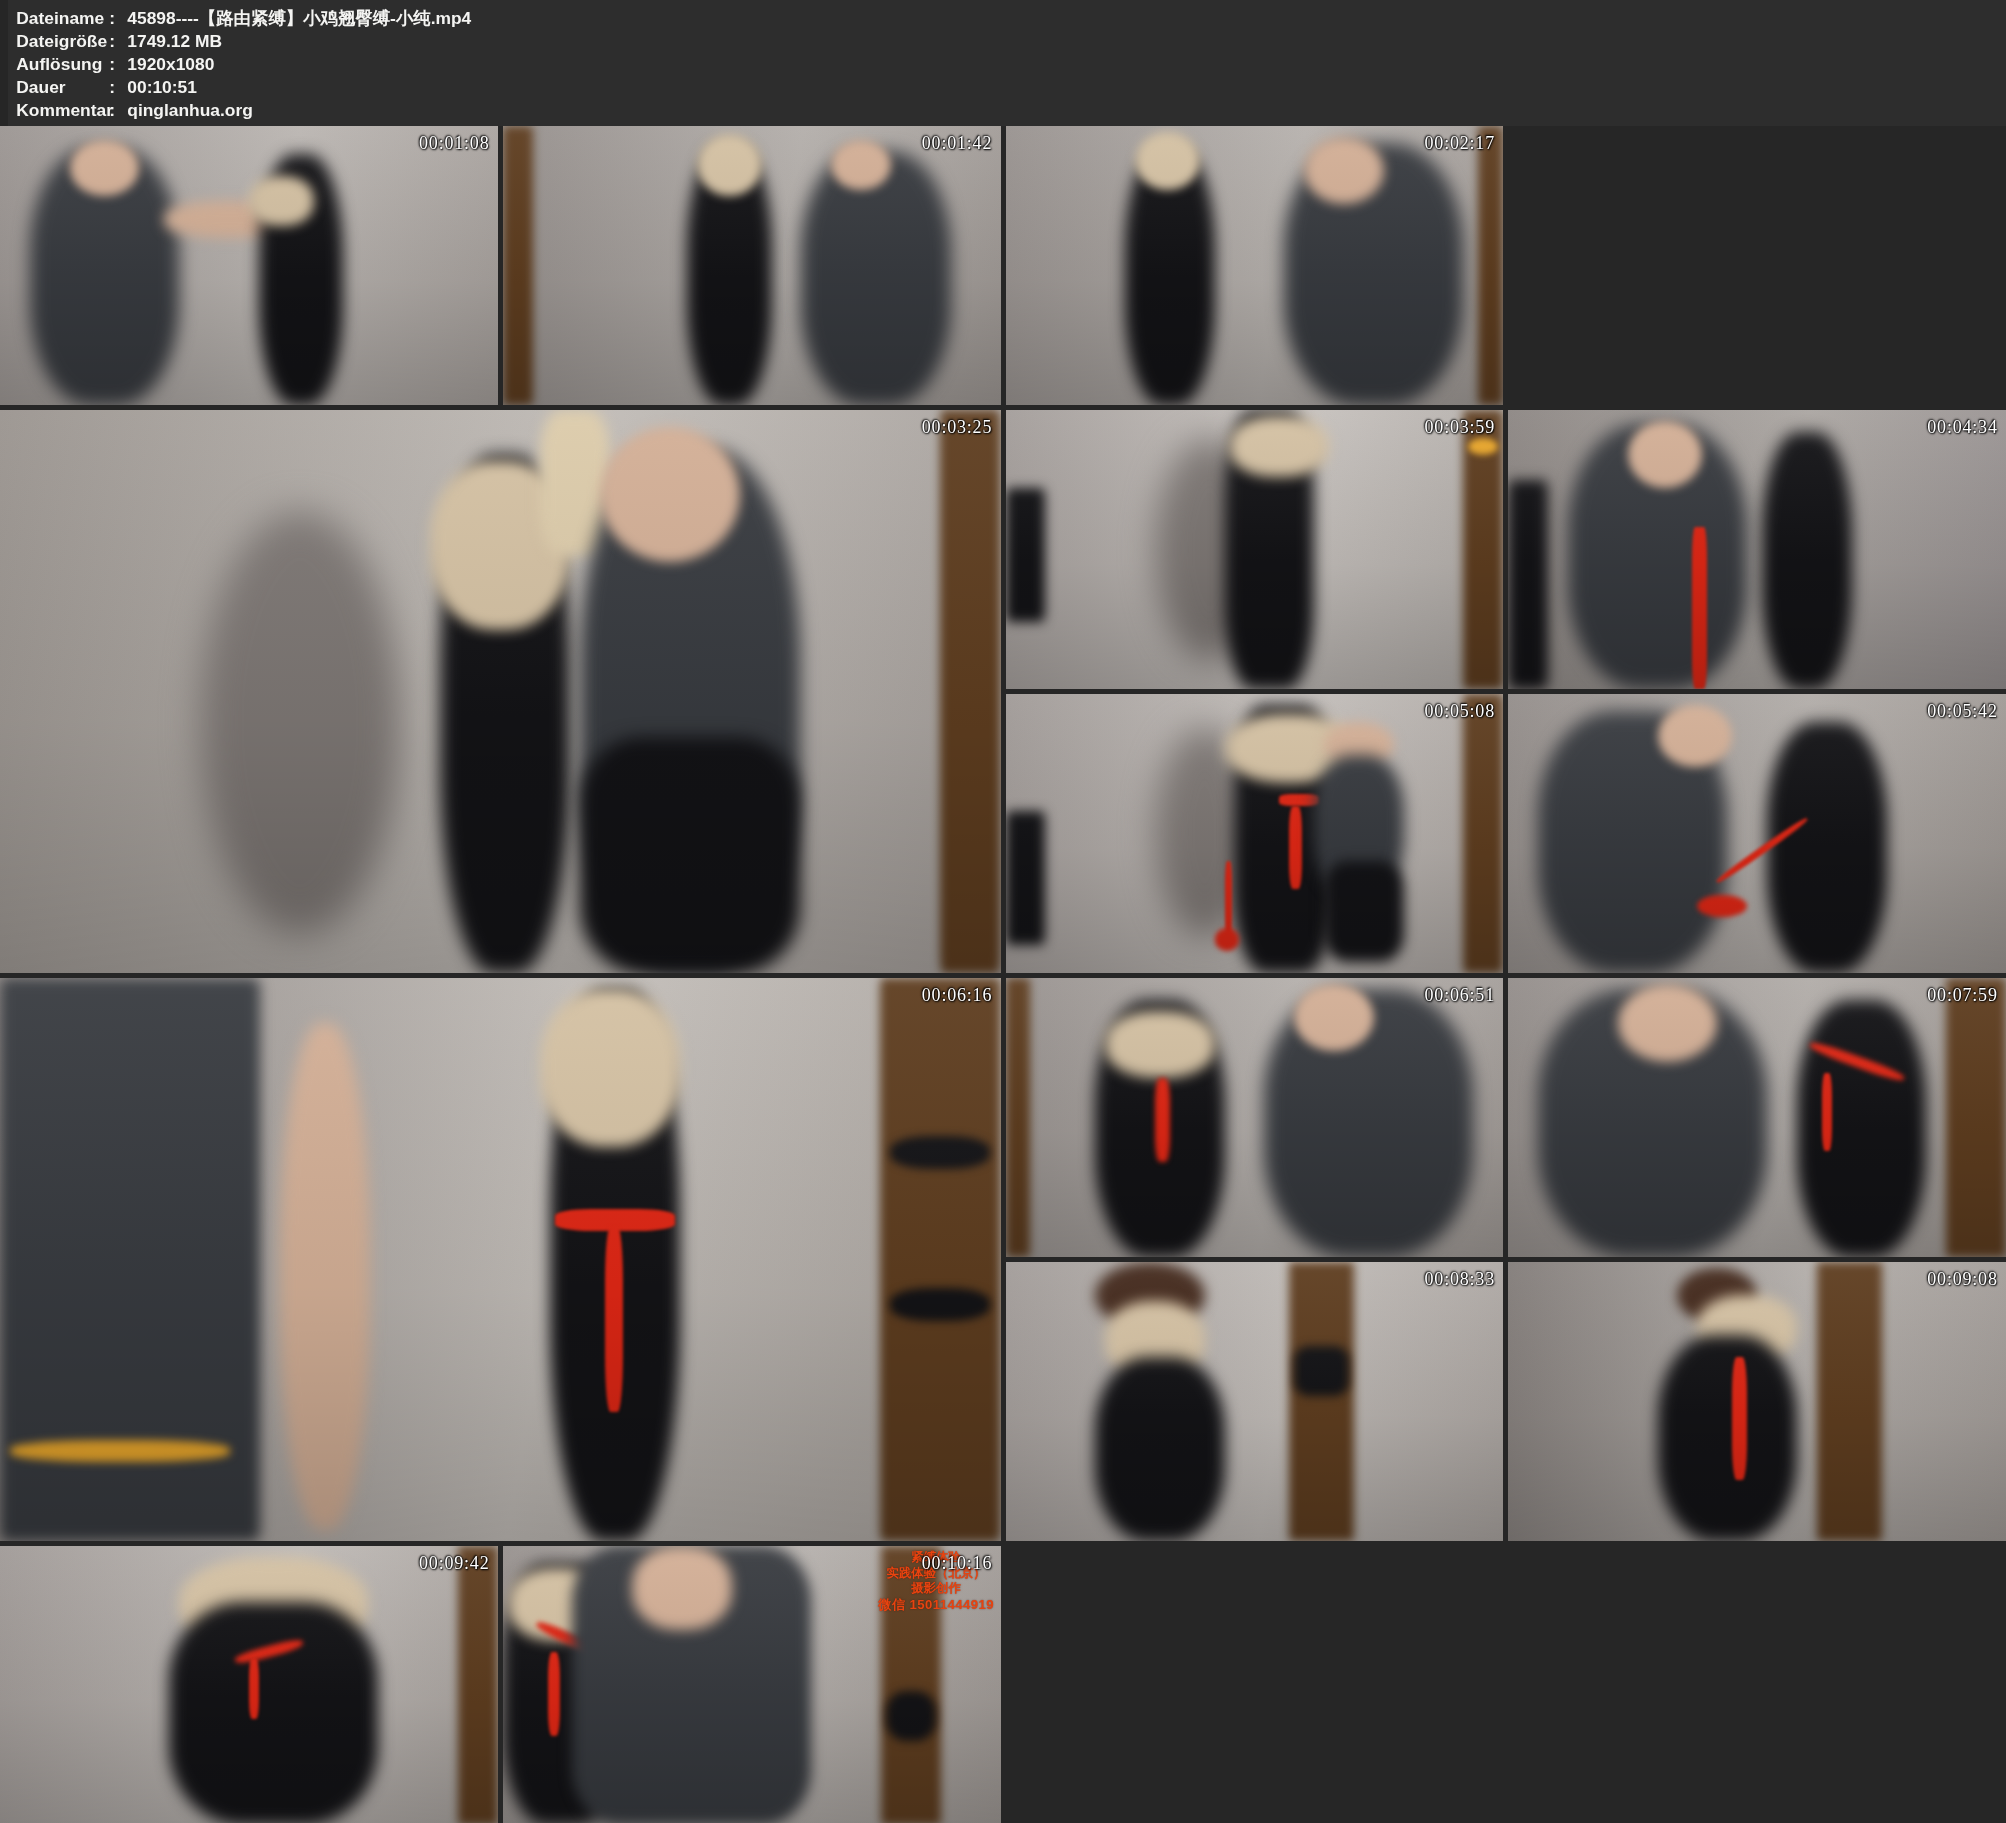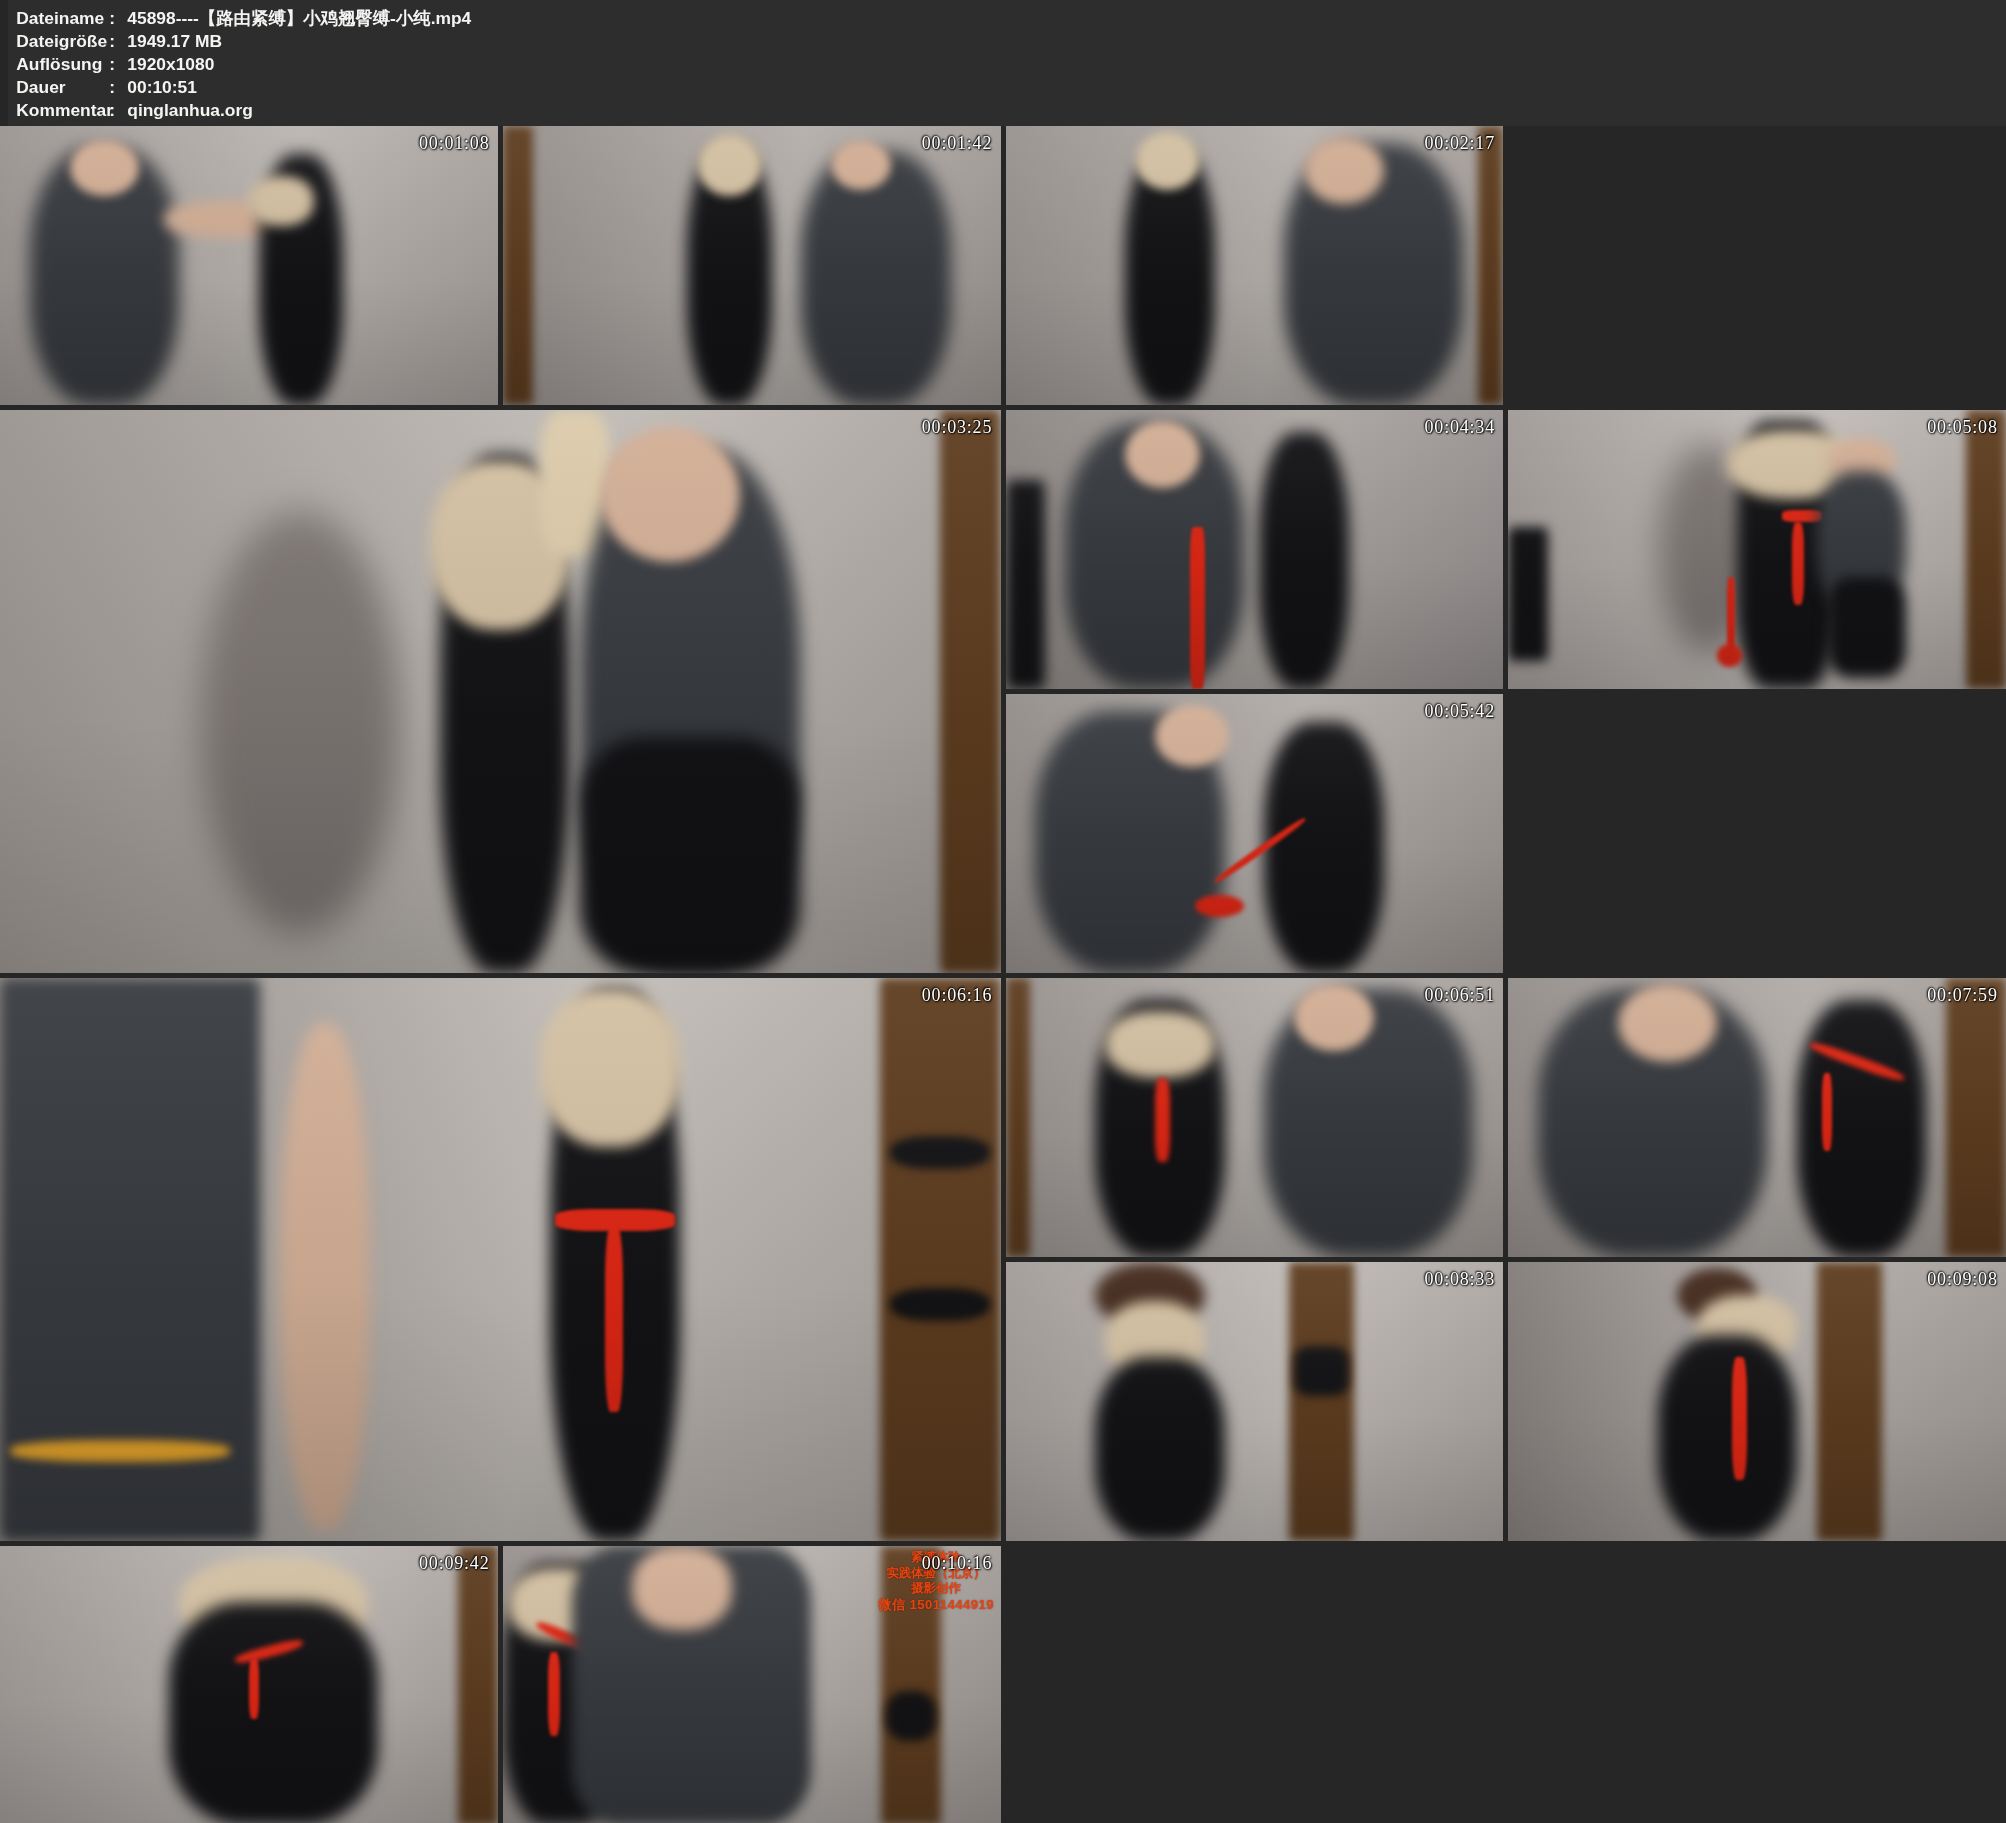--- a/index.html
+++ b/index.html
@@ -44,21 +44,21 @@
 
 <div class="header">
   <div class="hrow">
     <span class="hlabel">Dateiname</span>
     <span class="hsep">:</span>
     <span class="hvalue">45898----【路由紧缚】小鸡翘臀缚-小纯.mp4</span>
   </div>
   <div class="hrow">
     <span class="hlabel">Dateigröße</span>
     <span class="hsep">:</span>
-    <span class="hvalue">1949.17 MB</span>
+    <span class="hvalue">1749.12 MB</span>
   </div>
   <div class="hrow">
     <span class="hlabel">Auflösung</span>
     <span class="hsep">:</span>
     <span class="hvalue">1920x1080</span>
   </div>
   <div class="hrow">
     <span class="hlabel">Dauer</span>
     <span class="hsep">:</span>
     <span class="hvalue">00:10:51</span>
@@ -107,20 +107,31 @@
         <div class="blob" style="left: 20%; top: 18%; width: 20%; height: 75%; background: rgb(125, 119, 116); filter: blur(18px); border-radius: 50%; transform: rotate(0deg);"></div>
         <div class="blob" style="left: 44%; top: 8%; width: 13%; height: 92%; background: rgb(19, 19, 22); filter: blur(8.3px); border-radius: 40%; transform: rotate(0deg);"></div>
         <div class="blob" style="left: 43%; top: 9%; width: 14%; height: 30%; background: rgb(212, 193, 163); filter: blur(6.6px); border-radius: 45%; transform: rotate(0deg);"></div>
         <div class="blob" style="left: 54%; top: 0%; width: 7%; height: 26%; background: rgb(220, 203, 170); filter: blur(6.6px); border-radius: 30%; transform: rotate(0deg);"></div>
         <div class="blob" style="left: 58%; top: 7%; width: 22%; height: 93%; background: rgb(56, 59, 64); filter: blur(9px); border-radius: 40%; transform: rotate(0deg);"></div>
         <div class="blob" style="left: 60%; top: 3%; width: 14%; height: 24%; background: rgb(211, 175, 150); filter: blur(5.8px); border-radius: 50%; transform: rotate(0deg);"></div>
         <div class="blob" style="left: 58%; top: 58%; width: 22%; height: 42%; background: rgb(19, 19, 22); filter: blur(8.3px); border-radius: 28%; transform: rotate(0deg);"></div>
         <div class="blob" style="left: 94%; top: 0%; width: 6%; height: 100%; background: rgb(94, 61, 31); filter: blur(5px); border-radius: 4%; transform: rotate(0deg);"></div>
       </div>
     <span class="tc">00:03:25</span>
+  </figure>
+  <figure class="tile">
+    <div class="art" style="background: linear-gradient(100deg, rgb(163, 157, 154), rgb(198, 193, 189) 55%, rgb(176, 171, 167));">
+        <div class="blob" style="left: 0%; top: 28%; width: 8%; height: 48%; background: rgb(19, 19, 22); filter: blur(5.8px); border-radius: 8%; transform: rotate(0deg);"></div>
+        <div class="blob" style="left: 30%; top: 10%; width: 22%; height: 80%; background: rgb(125, 119, 116); filter: blur(16.5px); border-radius: 50%; transform: rotate(0deg);"></div>
+        <div class="blob" style="left: 44%; top: 0%; width: 18%; height: 100%; background: rgb(19, 19, 22); filter: blur(7.4px); border-radius: 30%; transform: rotate(0deg);"></div>
+        <div class="blob" style="left: 45%; top: 2%; width: 20%; height: 22%; background: rgb(212, 193, 163); filter: blur(6.6px); border-radius: 45%; transform: rotate(0deg);"></div>
+        <div class="blob" style="left: 92%; top: 0%; width: 8%; height: 100%; background: rgb(94, 61, 31); filter: blur(5px); border-radius: 4%; transform: rotate(0deg);"></div>
+        <div class="blob" style="left: 93%; top: 10%; width: 6%; height: 6%; background: rgb(232, 166, 43); filter: blur(3.3px); border-radius: 50%; transform: rotate(0deg);"></div>
+      </div>
+    <span class="tc">00:03:59</span>
   </figure>
   <figure class="tile">
     <div class="art" style="background: linear-gradient(100deg, rgb(140, 134, 131), rgb(170, 165, 161) 55%, rgb(150, 144, 144));">
         <div class="blob" style="left: 0%; top: 25%; width: 8%; height: 75%; background: rgb(19, 19, 22); filter: blur(6.6px); border-radius: 8%; transform: rotate(0deg);"></div>
         <div class="blob" style="left: 12%; top: 5%; width: 36%; height: 95%; background: rgb(56, 59, 64); filter: blur(8.3px); border-radius: 40%; transform: rotate(0deg);"></div>
         <div class="blob" style="left: 24%; top: 4%; width: 15%; height: 24%; background: rgb(211, 175, 150); filter: blur(5px); border-radius: 50%; transform: rotate(0deg);"></div>
         <div class="blob" style="left: 37%; top: 42%; width: 3%; height: 58%; background: rgb(224, 39, 21); filter: blur(1.7px); border-radius: 20%; transform: rotate(0deg);"></div>
         <div class="blob" style="left: 51%; top: 8%; width: 18%; height: 92%; background: rgb(19, 19, 22); filter: blur(7.4px); border-radius: 40%; transform: rotate(0deg);"></div>
       </div>
     <span class="tc">00:04:34</span>

